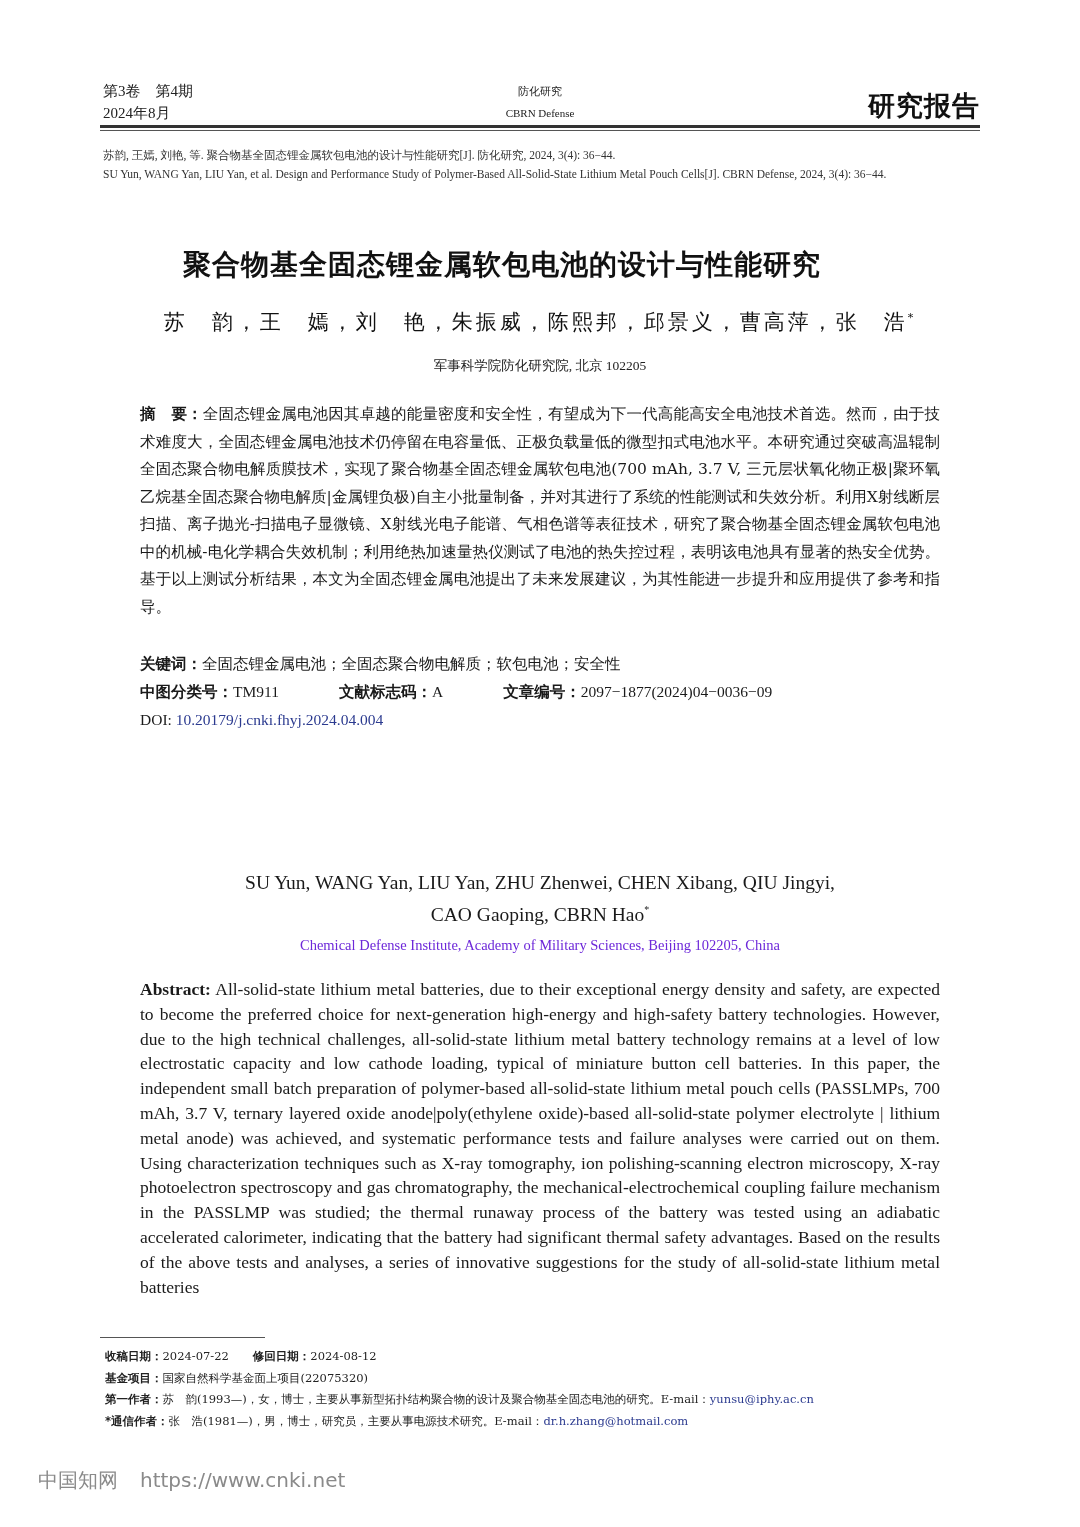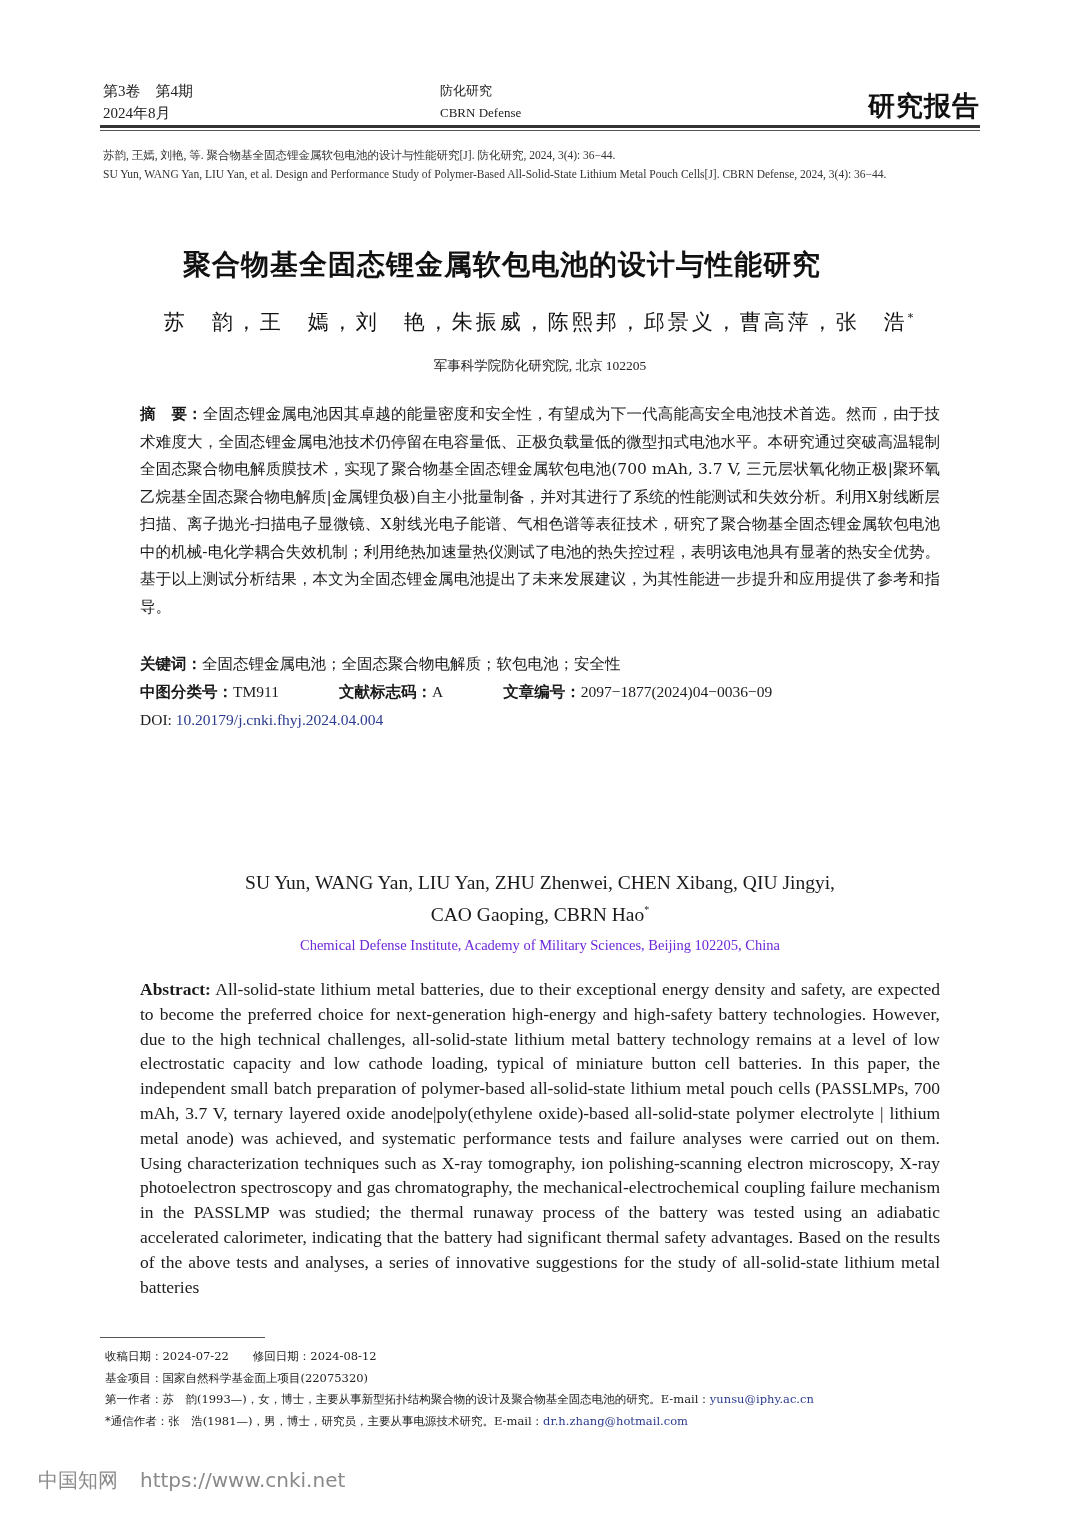--- a/index.html
+++ b/index.html
@@ -3,21 +3,21 @@
   <meta charset="utf-8">
   <style>
     html, body { margin: 0; padding: 0; background: #ffffff; }
     body {
       width: 1080px; height: 1527px; position: relative; overflow: hidden;
       font-family: "Liberation Serif", "DejaVu Serif", serif; color: #1a1a1a;
     }
     .abs { position: absolute; }
     
     .hdr-left { left: 103px; top: 80px; font-size: 15px; line-height: 22px; color: #222; }
-    .hdr-center { left: 440px; width: 200px; top: 80px; font-size: 13px; line-height: 22px; color: #222; }
+    .hdr-center { left: 440px; width: 200px; top: 80px; font-size: 11px; line-height: 22px; text-align: center; color: #222; }
     .hdr-right { right: 100px; top: 88px; font-size: 27px; font-family: "DejaVu Sans", sans-serif; font-weight: bold; color: #111; letter-spacing: 1px; }
     .rule-thick { left: 100px; width: 880px; top: 125px; height: 3px; background: #333; }
     .rule-thin { left: 100px; width: 880px; top: 130px; height: 1px; background: #555; }
     .citation { left: 103px; top: 146px; width: 880px; font-size: 11.5px; line-height: 19px; color: #333; }
     .citation p { margin: 0; }
     
     .cn-title { left: 0; width: 1004px; top: 246px; text-align: center; font-size: 28px; font-weight: bold; font-family: "DejaVu Sans", sans-serif; color: #111; letter-spacing: 1px; }
     .cn-authors { left: 0; width: 1080px; top: 308px; text-align: center; font-size: 21px; font-family: "DejaVu Serif", serif; color: #111; letter-spacing: 3px; }
     .cn-authors sup { font-size: 11px; }
     .cn-affil { left: 0; width: 1080px; top: 357px; text-align: center; font-size: 13.5px; color: #222; }
@@ -33,21 +33,21 @@
     .en-title { left: 0; width: 1080px; top: 775px; text-align: center; font-size: 27.5px; font-weight: bold; line-height: 37px; color: #111; }
     .en-authors { left: 0; width: 1080px; top: 869px; text-align: center; font-size: 19.5px; line-height: 27px; color: #1a1a1a; }
     .en-authors sup { font-size: 10px; }
     .en-affil { left: 0; width: 1080px; top: 937px; text-align: center; font-size: 14.5px; color: #6d28d9; }
     .en-abstract { left: 140px; width: 800px; top: 977px; font-size: 17.5px; line-height: 24.8px; color: #1a1a1a; text-align: justify; }
     .en-abstract .lbl { font-weight: bold; }
     
     .fn-rule { left: 100px; width: 165px; top: 1337px; height: 1px; background: #555; }
     .footnotes { left: 105px; width: 880px; top: 1346px; font-size: 11.5px; line-height: 21.5px; color: #222; font-family: "DejaVu Serif", serif; }
     .footnotes .row { white-space: nowrap; }
-    .footnotes .lbl { font-weight: normal; font-family: "DejaVu Sans", sans-serif; }
+    .footnotes .lbl { font-weight: bold; font-family: "DejaVu Sans", sans-serif; }
     .footnotes .gap { display: inline-block; width: 24px; }
     .footnotes a { color: #2b3a8f; text-decoration: none; }
     
     .watermark { left: 38px; top: 1467px; font-family: "DejaVu Sans", sans-serif; font-size: 20px; color: #8a8a8a; white-space: nowrap; }
     .watermark .site { margin-left: 22px; }
   </style>
 </head>
 <body>
 
 <div class="abs hdr-left">

